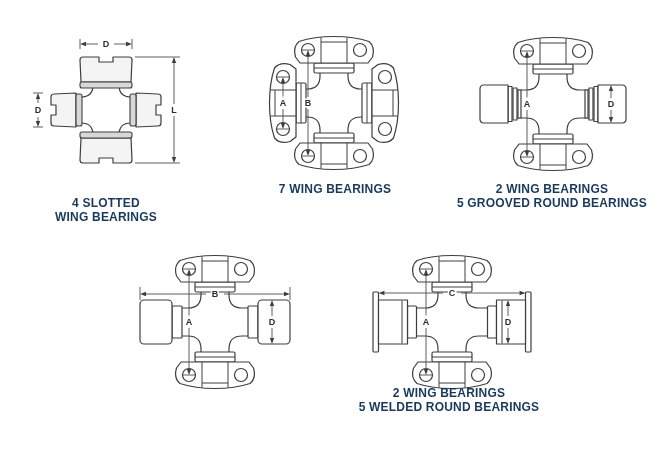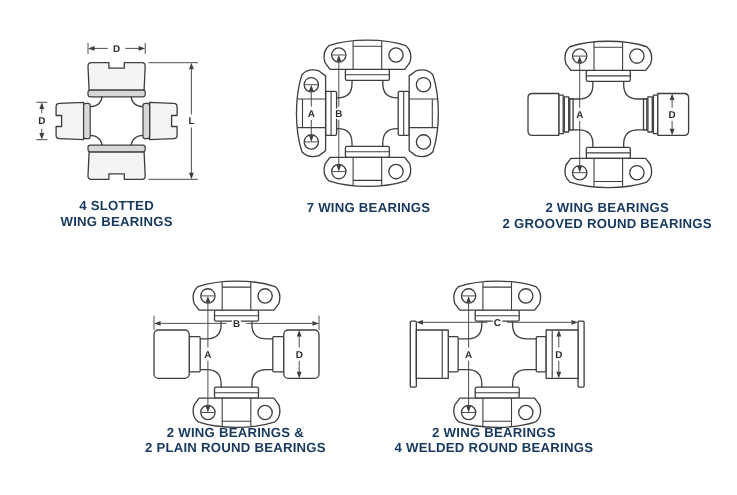--- a/index.html
+++ b/index.html
@@ -53,21 +53,21 @@
       <text class="dletter" x="24" y="92">D</text>
     </g>
 
     <g>
       <path class="dim" d="M121,39 L166,39 M121,145 L166,145 M160,43 L160,86 M160,98 L160,141"></path>
       <polygon class="ah" points="160,39 157.8,45 162.2,45"></polygon>
       <polygon class="ah" points="160,145 157.8,139 162.2,139"></polygon>
       <text class="dletter" x="160" y="92">L</text>
     </g>
   </svg>
-  <div class="caption" style="left:6px;top:180px;width:200px">
+  <div class="caption" style="left:6px;top:196px;width:200px">
     <span>4 SLOTTED</span>
     <span>WING BEARINGS</span>
   </div>
 
   <svg class="fig" style="left:239px;top:21px" width="190" height="165" viewBox="0 0 190 165">
     <path class="art" d="M81,44 L109,44 L109,55 Q109,68 122,68 L133,68 L133,96 L122,96 Q109,96 109,109 L109,120 L81,120 L81,109 Q81,96 68,96 L57,96 L57,68 L68,68 Q81,68 81,55 Z"></path>
     <rect class="art" x="75" y="42" width="40" height="10" rx="1.5"></rect>
     <path class="seam" d="M75,47 L115,47"></path>
     <rect class="art" x="75" y="112" width="40" height="10" rx="1.5"></rect>
     <path class="seam" d="M75,117 L115,117"></path>
@@ -151,21 +151,21 @@
 
     <g>
       <path class="dim" d="M153,68 L153,76 M153,88 L153,96"></path>
       <polygon class="ah" points="153,63 150.8,69 155.2,69"></polygon>
       <polygon class="ah" points="153,101 150.8,95 155.2,95"></polygon>
       <text class="dletter" x="153" y="82">D</text>
     </g>
   </svg>
   <div class="caption" style="left:442px;top:182px;width:220px">
     <span>2 WING BEARINGS</span>
-    <span>2 GROOVED ROUND BEARINGS</span>
+    <span>5 GROOVED ROUND BEARINGS</span>
   </div>
 
   <svg class="fig" style="left:120px;top:240px" width="190" height="165" viewBox="0 0 190 165">
     <path class="art" d="M81,44 L109,44 L109,55 Q109,68 122,68 L133,68 L133,96 L122,96 Q109,96 109,109 L109,120 L81,120 L81,109 Q81,96 68,96 L57,96 L57,68 L68,68 Q81,68 81,55 Z"></path>
     <rect class="art" x="75" y="42" width="40" height="10" rx="1.5"></rect>
     <path class="seam" d="M75,47 L115,47"></path>
     <rect class="art" x="75" y="112" width="40" height="10" rx="1.5"></rect>
     <path class="seam" d="M75,117 L115,117"></path>
     <path class="art" d="M61,42 L56.5,36 Q53.5,26 60,20.5 Q75,15.5 95,15.5 Q115,15.5 130,20.5 Q136.5,26 133.5,36 L129,42 Z"></path>
     <path class="seam" d="M82,16.5 L82,42 M108,16.5 L108,42 M82,21 L108,21"></path>
@@ -199,24 +199,20 @@
       <text class="dletter" x="69" y="82">A</text>
     </g>
 
     <g>
       <path class="dim" d="M152,65 L152,76 M152,88 L152,99"></path>
       <polygon class="ah" points="152,60 149.8,66 154.2,66"></polygon>
       <polygon class="ah" points="152,104 149.8,98 154.2,98"></polygon>
       <text class="dletter" x="152" y="82">D</text>
     </g>
   </svg>
-  <div class="caption" style="left:104px;top:386px;width:220px">
-    <span>2 WING BEARINGS &amp;</span>
-    <span>2 PLAIN ROUND BEARINGS</span>
-  </div>
 
   <svg class="fig" style="left:357px;top:240px" width="190" height="165" viewBox="0 0 190 165">
     <path class="art" d="M81,44 L109,44 L109,55 Q109,68 122,68 L133,68 L133,96 L122,96 Q109,96 109,109 L109,120 L81,120 L81,109 Q81,96 68,96 L57,96 L57,68 L68,68 Q81,68 81,55 Z"></path>
     <rect class="art" x="75" y="42" width="40" height="10" rx="1.5"></rect>
     <path class="seam" d="M75,47 L115,47"></path>
     <rect class="art" x="75" y="112" width="40" height="10" rx="1.5"></rect>
     <path class="seam" d="M75,117 L115,117"></path>
     <path class="art" d="M61,42 L56.5,36 Q53.5,26 60,20.5 Q75,15.5 95,15.5 Q115,15.5 130,20.5 Q136.5,26 133.5,36 L129,42 Z"></path>
     <path class="seam" d="M82,16.5 L82,42 M108,16.5 L108,42 M82,21 L108,21"></path>
     <circle class="art" cx="69" cy="29" r="6.5"></circle>
@@ -255,16 +251,16 @@
 
     <g>
       <path class="dim" d="M151,65 L151,76 M151,88 L151,99"></path>
       <polygon class="ah" points="151,60 148.8,66 153.2,66"></polygon>
       <polygon class="ah" points="151,104 148.8,98 153.2,98"></polygon>
       <text class="dletter" x="151" y="82">D</text>
     </g>
   </svg>
   <div class="caption" style="left:339px;top:386px;width:220px">
     <span>2 WING BEARINGS</span>
-    <span>4 WELDED ROUND BEARINGS</span>
+    <span>5 WELDED ROUND BEARINGS</span>
   </div>
 
 </div>
 
 </body></html>

